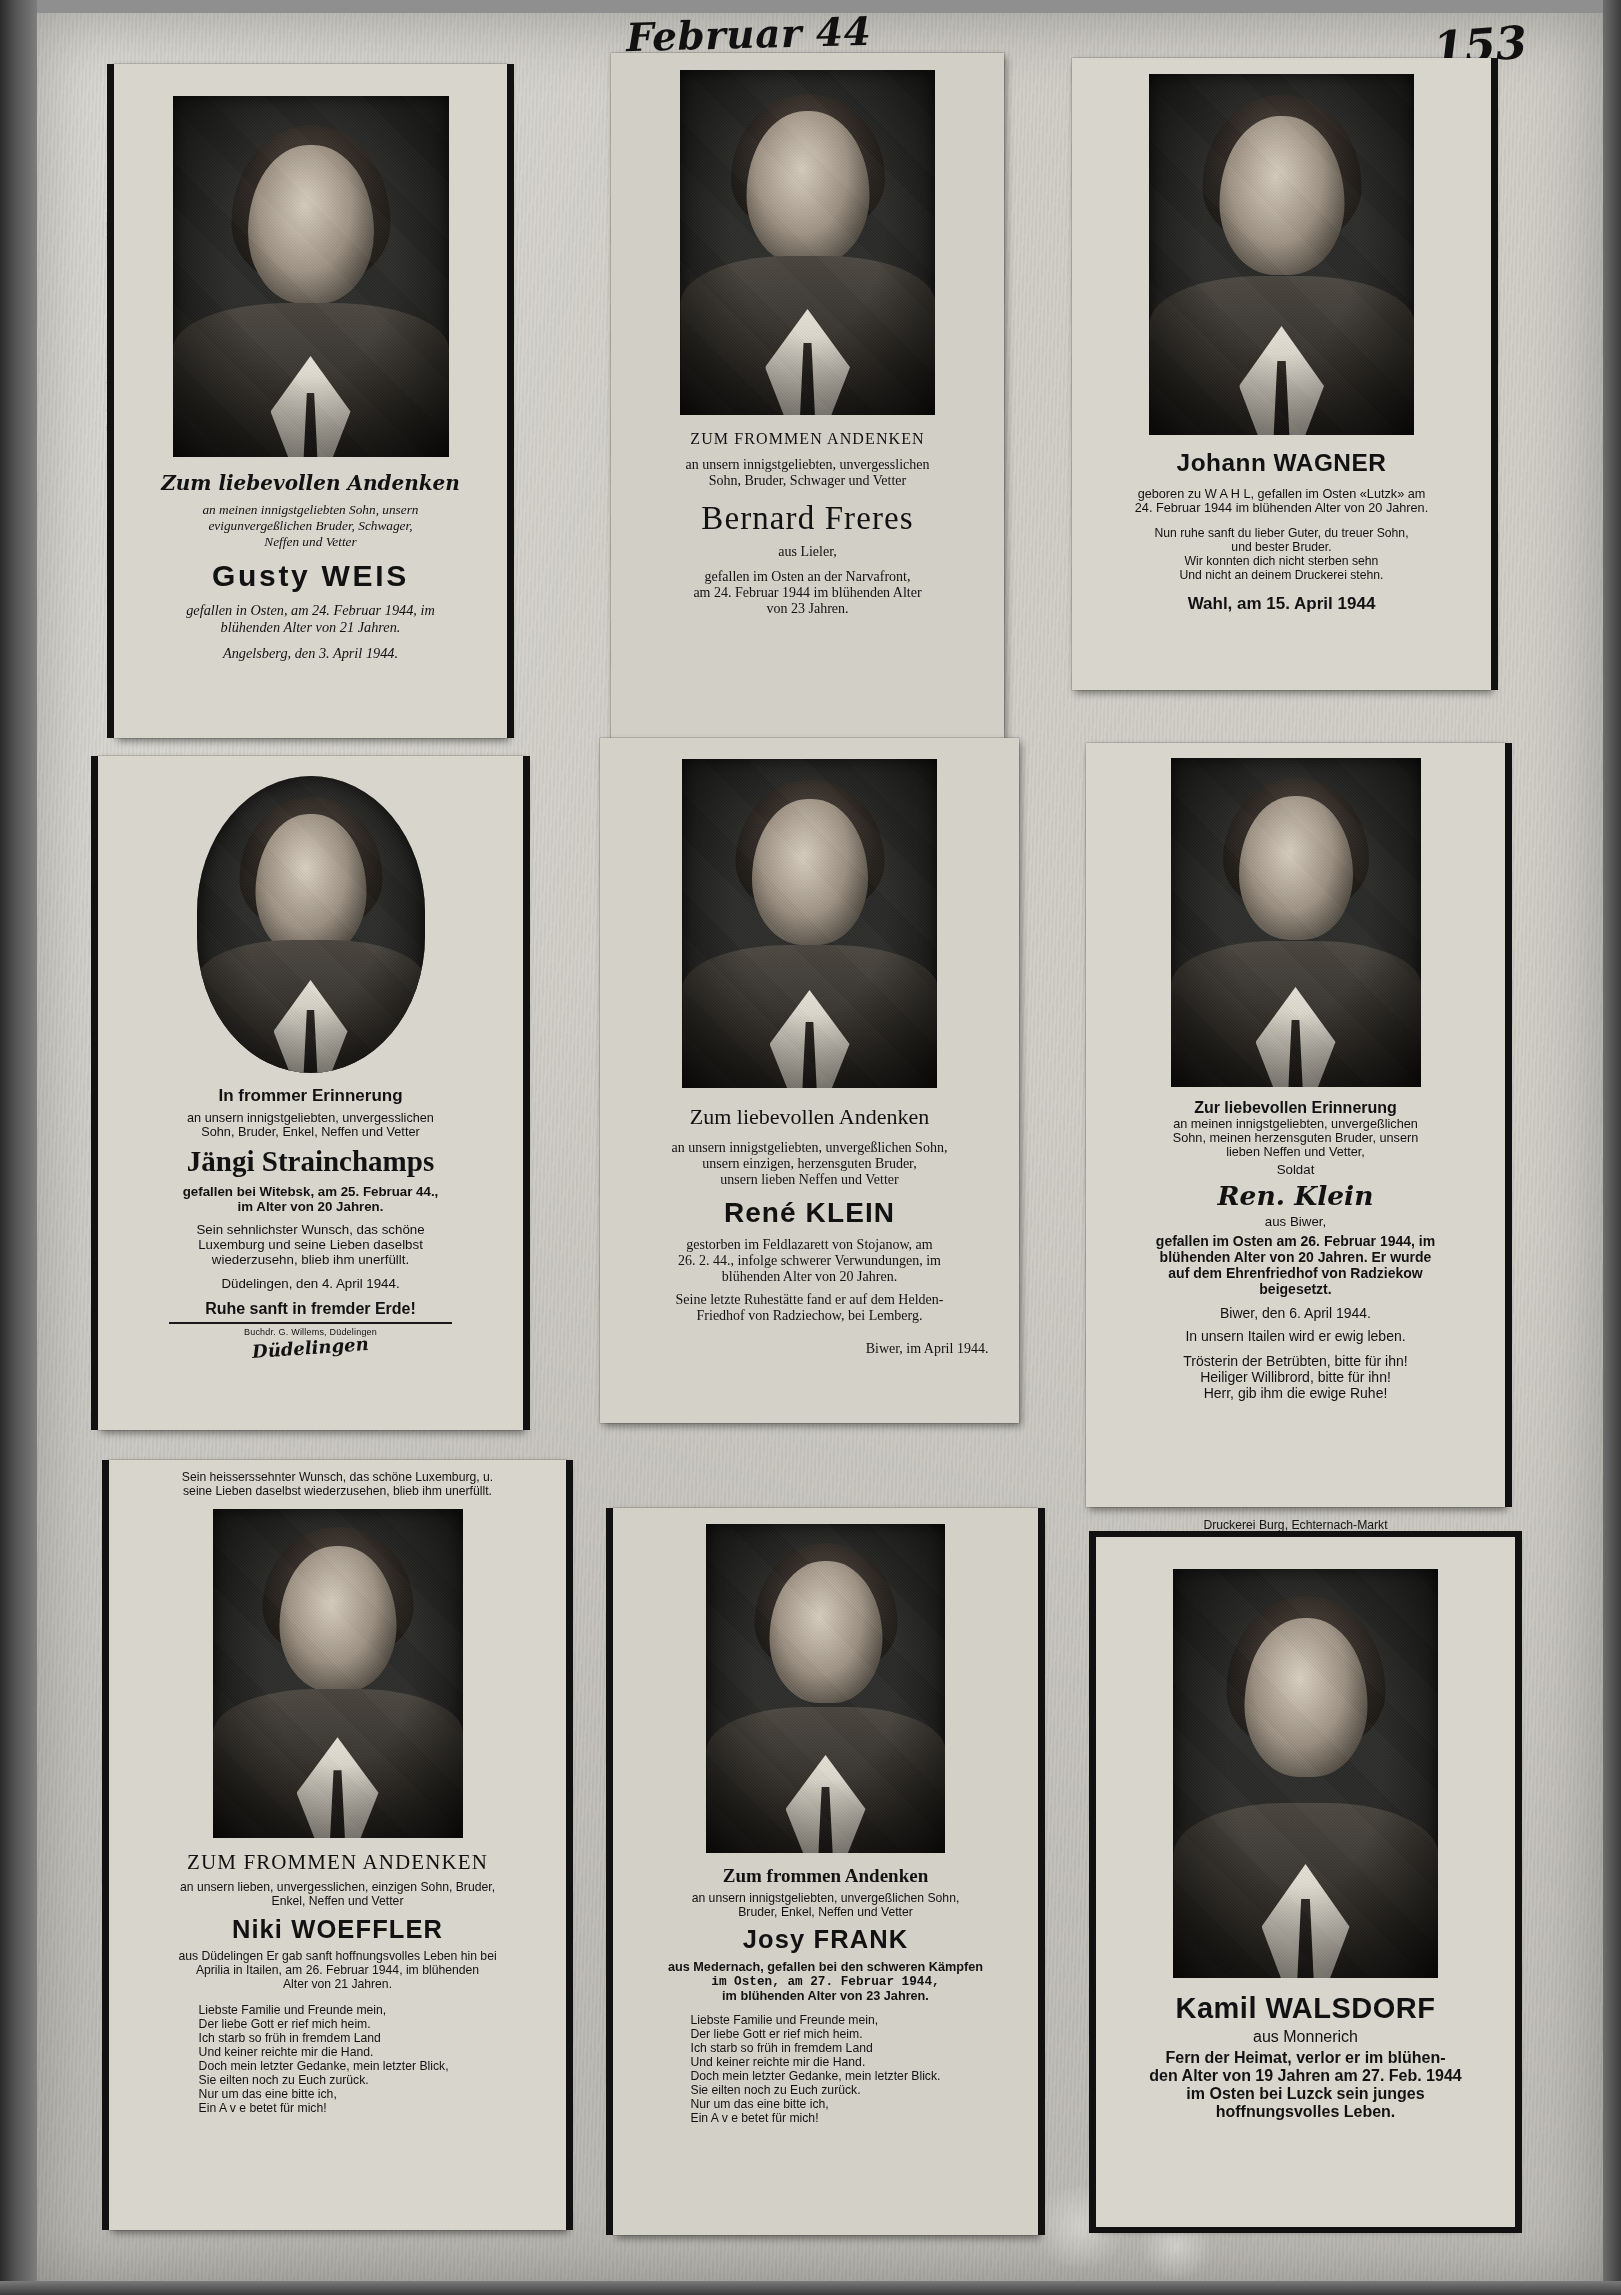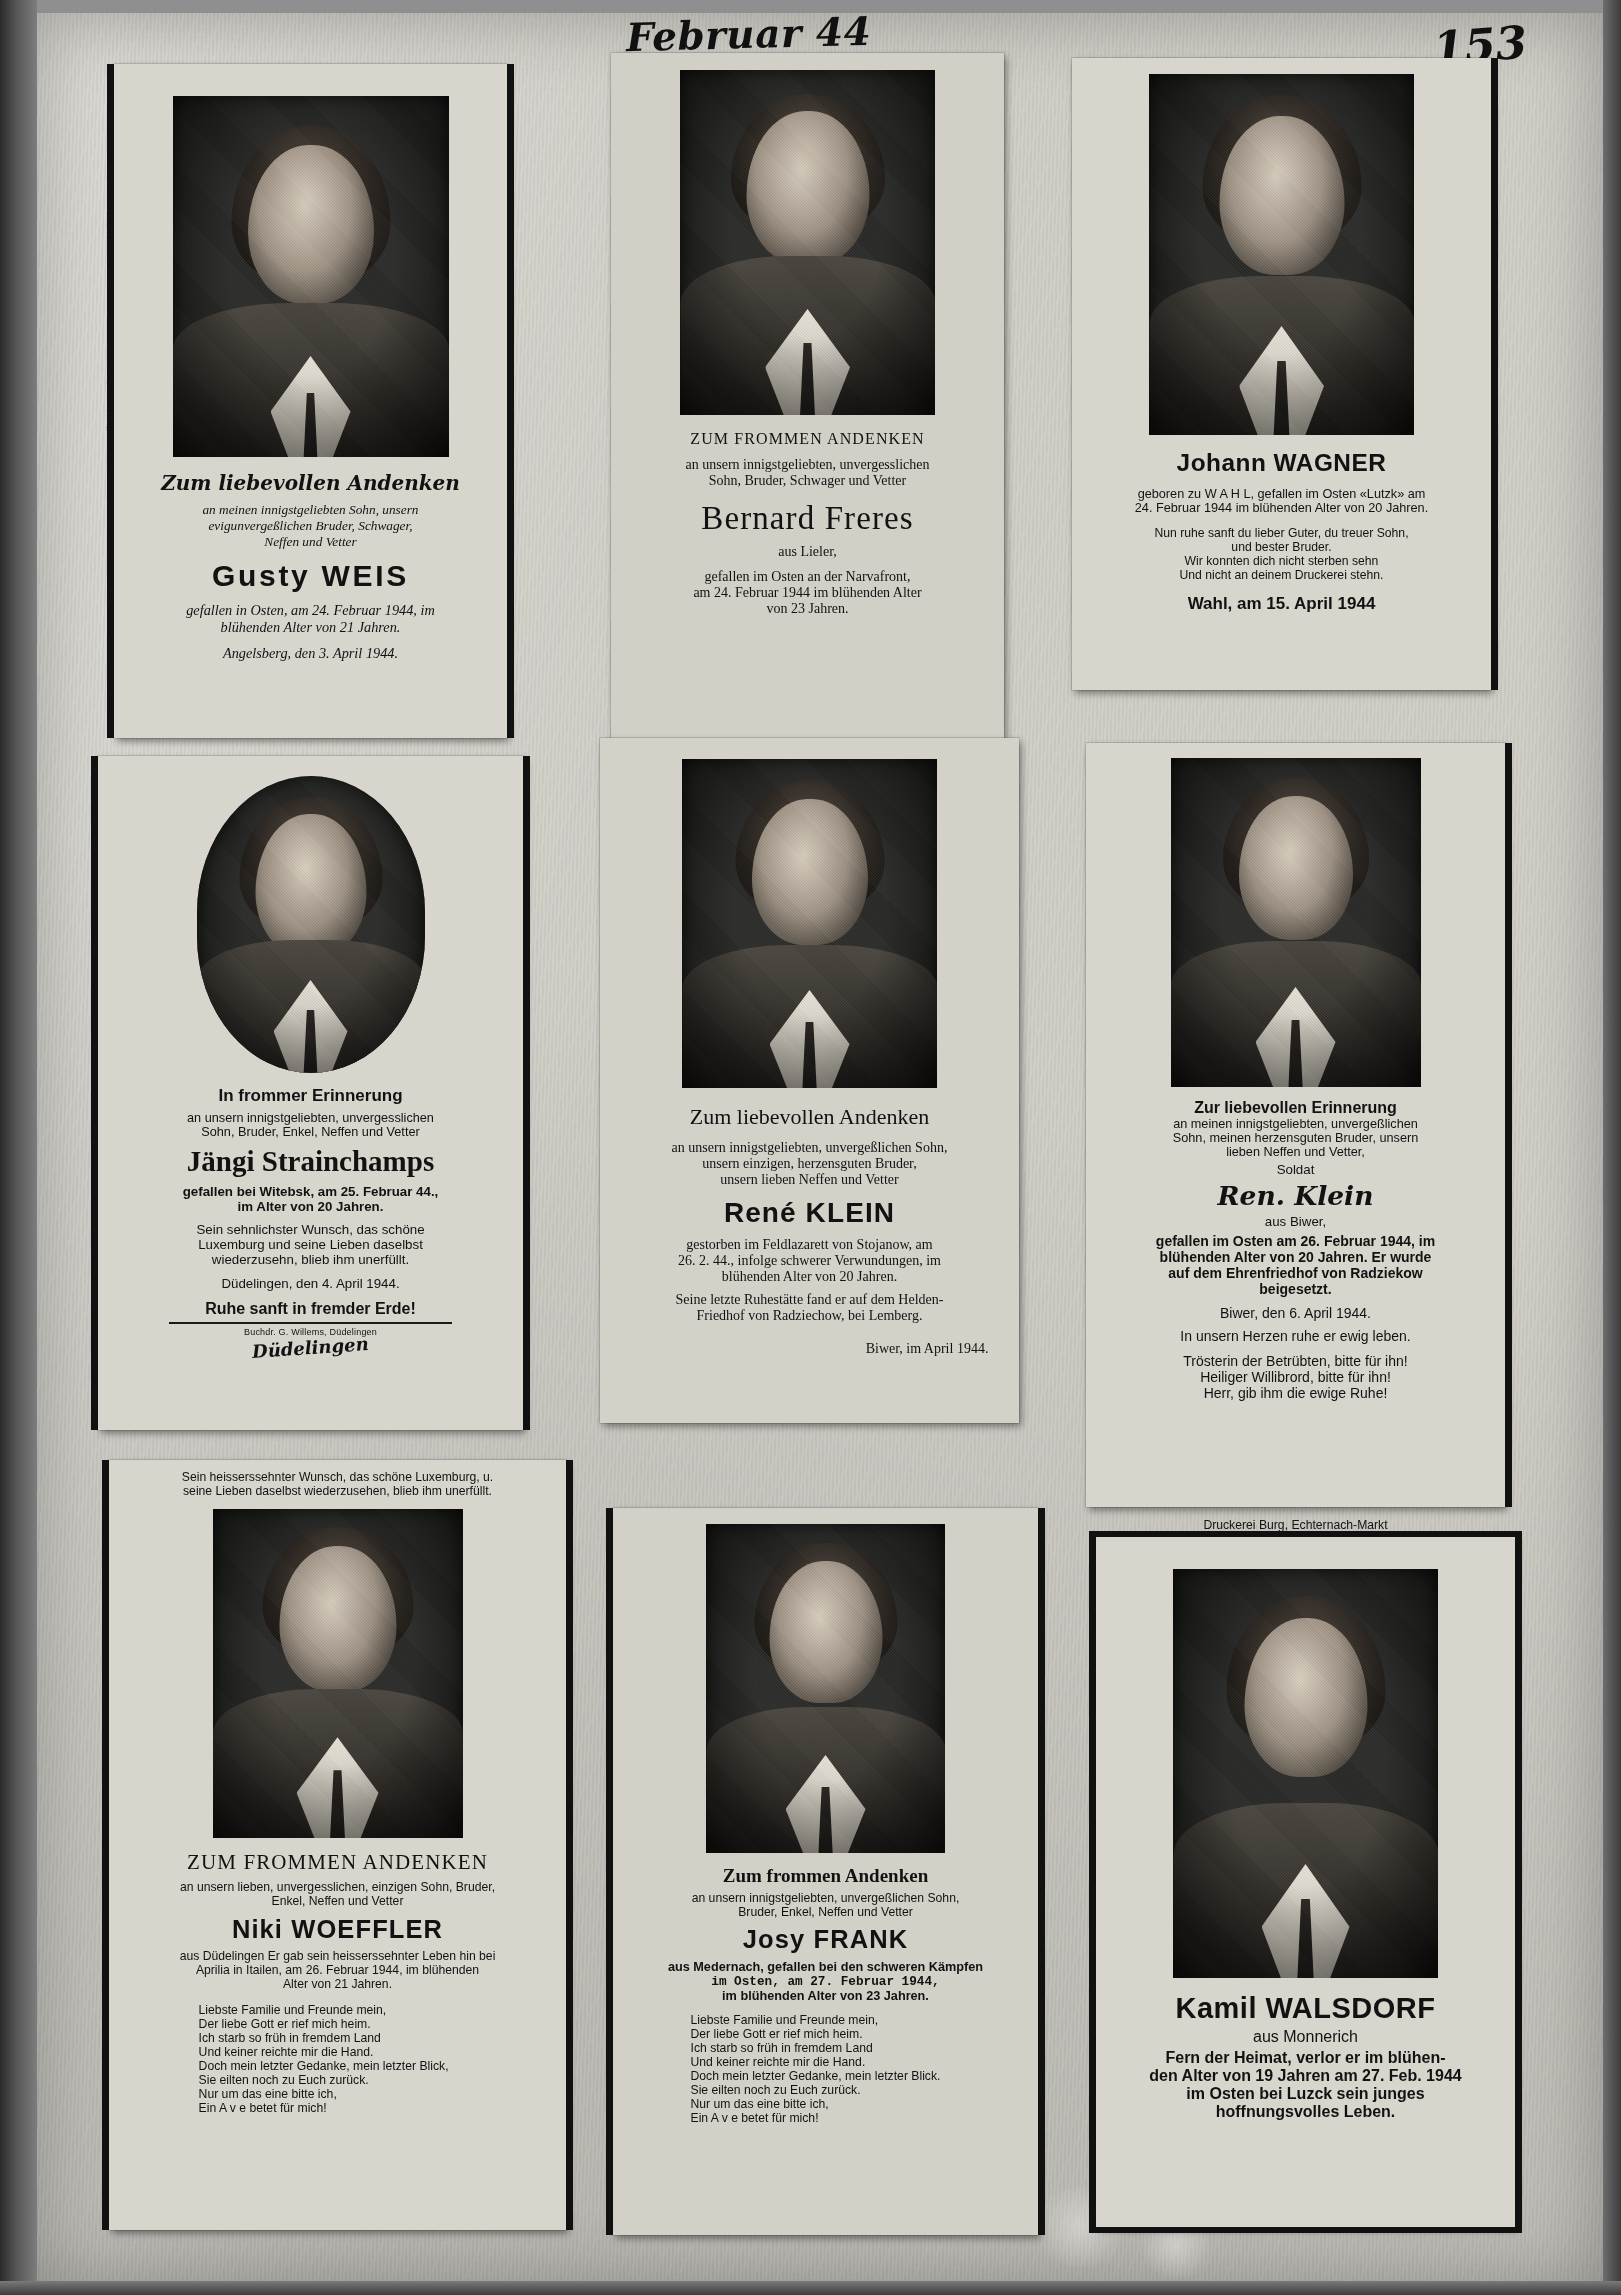--- a/index.html
+++ b/index.html
@@ -355,21 +355,21 @@
       <div class="sans" style="font-size:12.7px;">Sohn, meinen herzensguten Bruder, unsern</div>
       <div class="sans" style="font-size:12.7px;">lieben Neffen und Vetter,</div>
       <div class="sans" style="font-size:13.3px; margin-top:3.2px;">Soldat</div>
       <div class="nm-script" style="font-size:26.5px; margin:3.2px 0 3.2px;">Ren. Klein</div>
       <div class="sans" style="font-size:13.3px;">aus Biwer,</div>
       <div class="sans" style="font-size:14px; font-weight:700; margin-top:4.2px;">gefallen im Osten am 26. Februar 1944, im</div>
       <div class="sans" style="font-size:14px; font-weight:700;">blühenden Alter von 20 Jahren. Er wurde</div>
       <div class="sans" style="font-size:14px; font-weight:700;">auf dem Ehrenfriedhof von Radziekow</div>
       <div class="sans" style="font-size:14px; font-weight:700;">beigesetzt.</div>
       <div class="sans" style="font-size:14px; margin-top:7.4px;">Biwer, den 6. April 1944.</div>
-      <div class="sans" style="font-size:14px; margin-top:7.4px;">In unsern Herzen ruhe er ewig leben.</div>
+      <div class="sans" style="font-size:14px; margin-top:7.4px;">In unsern Itailen wird er ewig leben.</div>
       <div class="sans" style="font-size:14px; margin-top:8.5px;">Trösterin der Betrübten, bitte für ihn!</div>
       <div class="sans" style="font-size:14px;">Heiliger Willibrord, bitte für ihn!</div>
       <div class="sans" style="font-size:14px;">Herr, gib ihm die ewige Ruhe!</div>
     </div>
   </div>
   <div class="sans" style="position:absolute; left:1086px; top:1518px; width:419px; text-align:center; font-size:12.2px; color:#141414;">Druckerei Burg, Echternach-Markt</div>
 
   <div class="card" style="left:109px; top:1460px; width:457px; height:770px;">
     <div class="bar-l"></div>
     <div class="bar-r"></div>
@@ -384,21 +384,21 @@
       <div class="shirt" style="width:82px; height:101px;"></div>
       <div class="tie" style="width:26.5px; height:68px; bottom:0;"></div>
       <div class="grain"></div>
       <div class="vign"></div>
     </div>
     <div class="txt" style="padding:11.7px 9.6px 0;">
       <div class="serif" style="font-size:21px; letter-spacing:1.1px;">ZUM FROMMEN ANDENKEN</div>
       <div class="sans" style="font-size:12.2px; margin-top:5.3px;">an unsern lieben, unvergesslichen, einzigen Sohn, Bruder,</div>
       <div class="sans" style="font-size:12.2px;">Enkel, Neffen und Vetter</div>
       <div class="sans" style="font-size:25.5px; font-weight:700; letter-spacing:1.1px; margin:6.4px 0 5.3px;">Niki WOEFFLER</div>
-      <div class="sans" style="font-size:12.2px;">aus Düdelingen Er gab sein heisserssehnter Leben hin bei</div>
+      <div class="sans" style="font-size:12.2px;">aus Düdelingen Er gab sanft hoffnungsvolles Leben hin bei</div>
       <div class="sans" style="font-size:12.2px;">Aprilia in Itailen, am 26. Februar 1944, im blühenden</div>
       <div class="sans" style="font-size:12.2px;">Alter von 21 Jahren.</div>
       <div style="margin-top:11.7px; text-align:left; padding-left:80px;">
         <div class="sans" style="font-size:12.2px;">Liebste Familie und Freunde mein,</div>
         <div class="sans" style="font-size:12.2px;">Der liebe Gott er rief mich heim.</div>
         <div class="sans" style="font-size:12.2px;">Ich starb so früh in fremdem Land</div>
         <div class="sans" style="font-size:12.2px;">Und keiner reichte mir die Hand.</div>
         <div class="sans" style="font-size:12.2px;">Doch mein letzter Gedanke, mein letzter Blick,</div>
         <div class="sans" style="font-size:12.2px;">Sie eilten noch zu Euch zurück.</div>
         <div class="sans" style="font-size:12.2px;">Nur um das eine bitte ich,</div>

